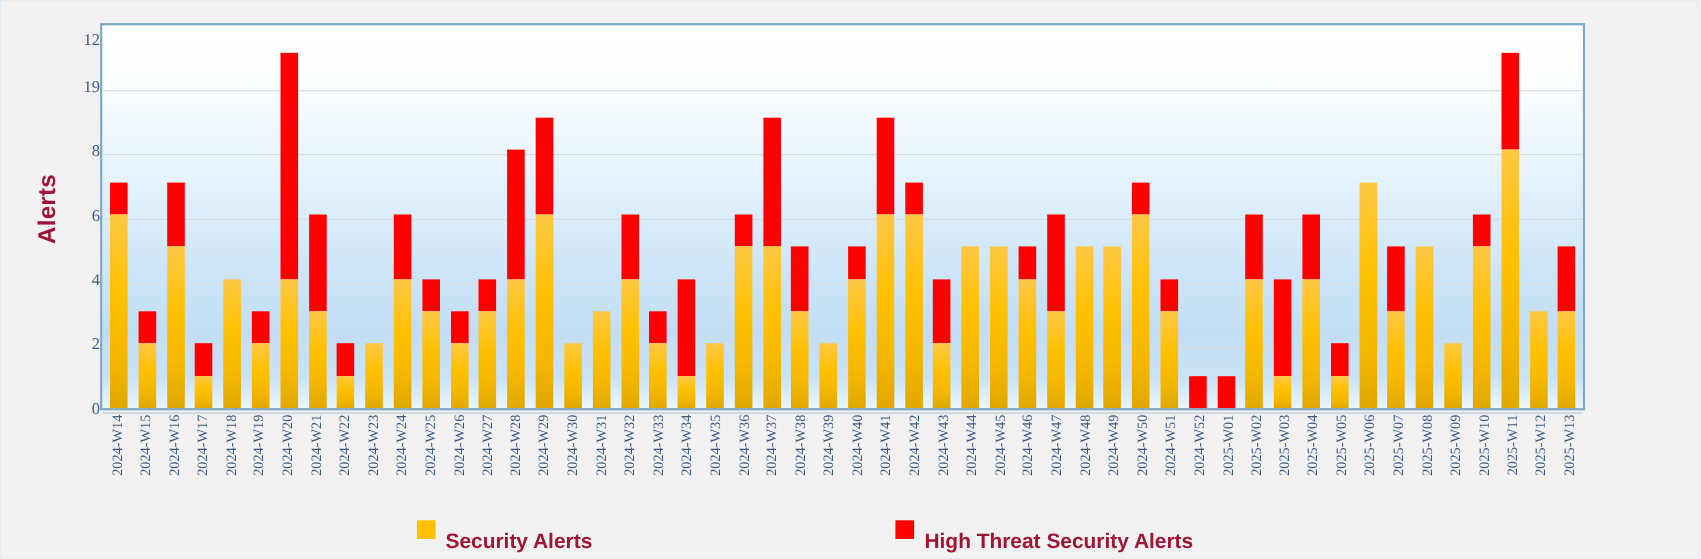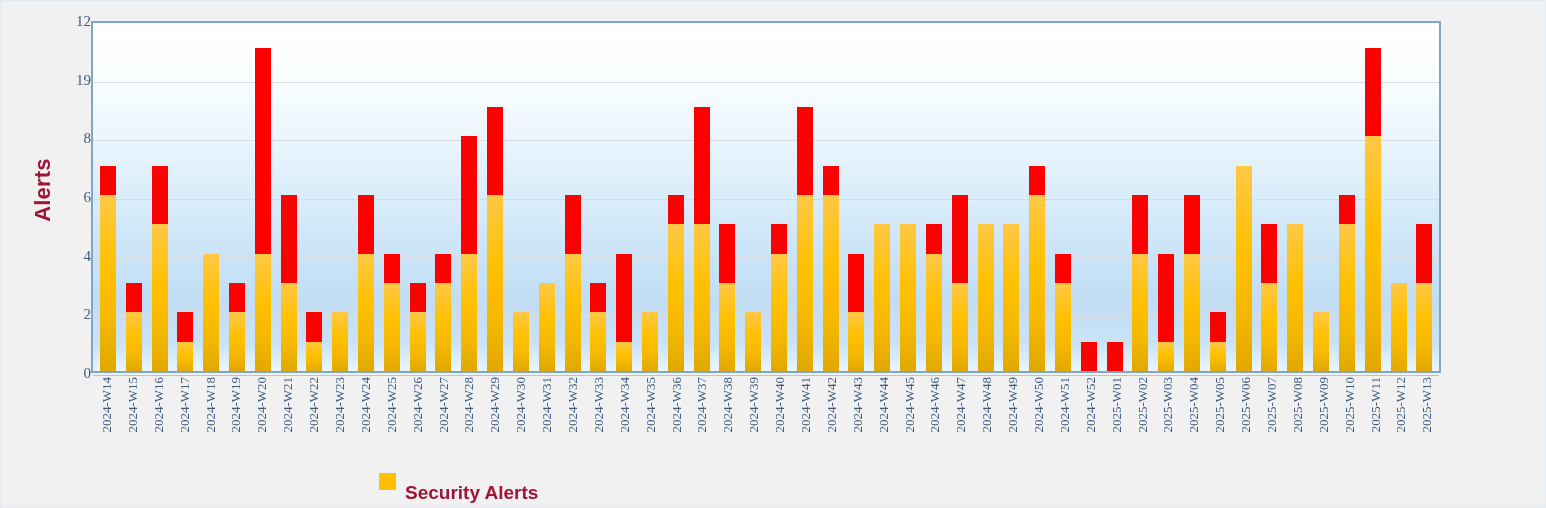--- a/index.html
+++ b/index.html
@@ -192,21 +192,21 @@
 </head>
 <body>
 
 <div id="chart-root">
 
   <div id="y-axis-title">
     <span class="txt">Alerts</span>
   </div>
 
   <div id="y-ticks">
-      <div class="ytick" style="top: 0px;">12</div>
+      <div class="ytick" style="top: 16px;">12</div>
       <div class="ytick" style="top: 58.6667px;">19</div>
       <div class="ytick" style="top: 117.333px;">8</div>
       <div class="ytick" style="top: 176px;">6</div>
       <div class="ytick" style="top: 234.667px;">4</div>
       <div class="ytick" style="top: 293.333px;">2</div>
       <div class="ytick" style="top: 352px;">0</div>
     </div>
 
   <div id="plot-area">
     <div id="plot-inner">
@@ -676,15 +676,19 @@
       <div class="xtick-slot">
         <span class="xtick">2025-W13</span>
       </div>
     </div>
 
   <div id="legend">
     <div class="legend-item" id="legend-item-0">
       <span class="legend-swatch" id="legend-swatch-0" style="background: rgb(255, 192, 0);"></span>
       <span class="legend-label">Security Alerts</span>
     </div>
+    <div class="legend-item" id="legend-item-1">
+      <span class="legend-swatch" id="legend-swatch-1" style="background: rgb(255, 0, 0);"></span>
+      <span class="legend-label">High Threat Security Alerts</span>
+    </div>
   </div>
 
 </div>
 
 </body></html>

